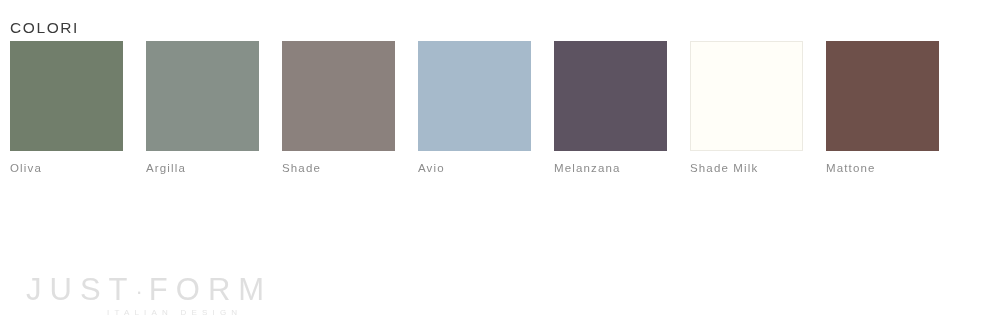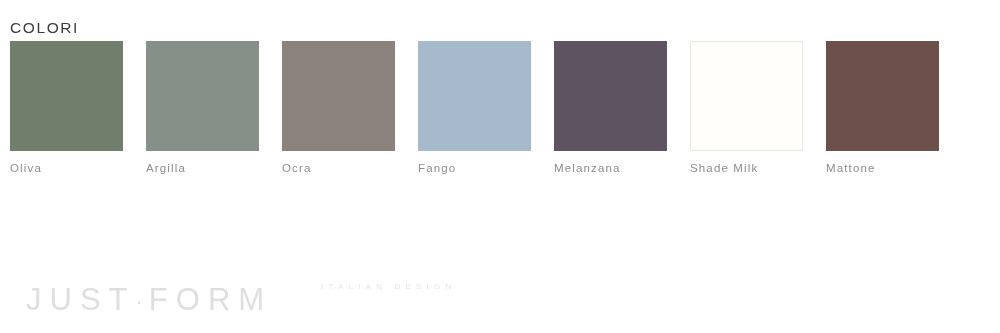--- a/index.html
+++ b/index.html
@@ -81,21 +81,21 @@
   }
 
   
   .watermark {
     position: absolute;
     left: 26px;
     bottom: 14px;
     pointer-events: none;
     user-select: none;
     display: flex;
-    flex-direction: row;
+    flex-direction: column;
     align-items: flex-start;
   }
 
   .watermark-main {
     font-size: 31px;
     letter-spacing: 8px;
     color: #d9d9d9;
     opacity: 0.82;
     line-height: 34px;
     font-weight: 400;
@@ -108,21 +108,21 @@
     vertical-align: middle;
   }
 
   .watermark-sub {
     font-size: 8px;
     letter-spacing: 5.2px;
     color: #e2e2e2;
     opacity: 0.9;
     line-height: 12px;
     margin-top: -2px;
-    margin-left: 49px;
+    margin-left: 81px;
     white-space: nowrap;
     text-align: center;
   }
 </style>
 </head>
 <body>
 
 <div class="page">
 
   <h2 class="section-title">COLORI</h2>
@@ -131,25 +131,25 @@
       <div class="swatch">
         <div class="swatch-chip" style="background-color: rgb(113, 126, 107);"></div>
         <span class="swatch-label">Oliva</span>
       </div>
       <div class="swatch">
         <div class="swatch-chip" style="background-color: rgb(134, 144, 137);"></div>
         <span class="swatch-label">Argilla</span>
       </div>
       <div class="swatch">
         <div class="swatch-chip" style="background-color: rgb(139, 129, 125);"></div>
-        <span class="swatch-label">Ocra</span>
+        <span class="swatch-label">Shade</span>
       </div>
       <div class="swatch">
         <div class="swatch-chip" style="background-color: rgb(166, 186, 203);"></div>
-        <span class="swatch-label">Fango</span>
+        <span class="swatch-label">Avio</span>
       </div>
       <div class="swatch">
         <div class="swatch-chip" style="background-color: rgb(93, 83, 97);"></div>
         <span class="swatch-label">Melanzana</span>
       </div>
       <div class="swatch">
         <div class="swatch-chip bordered" style="background-color: rgb(255, 254, 248);"></div>
         <span class="swatch-label">Shade Milk</span>
       </div>
       <div class="swatch">

